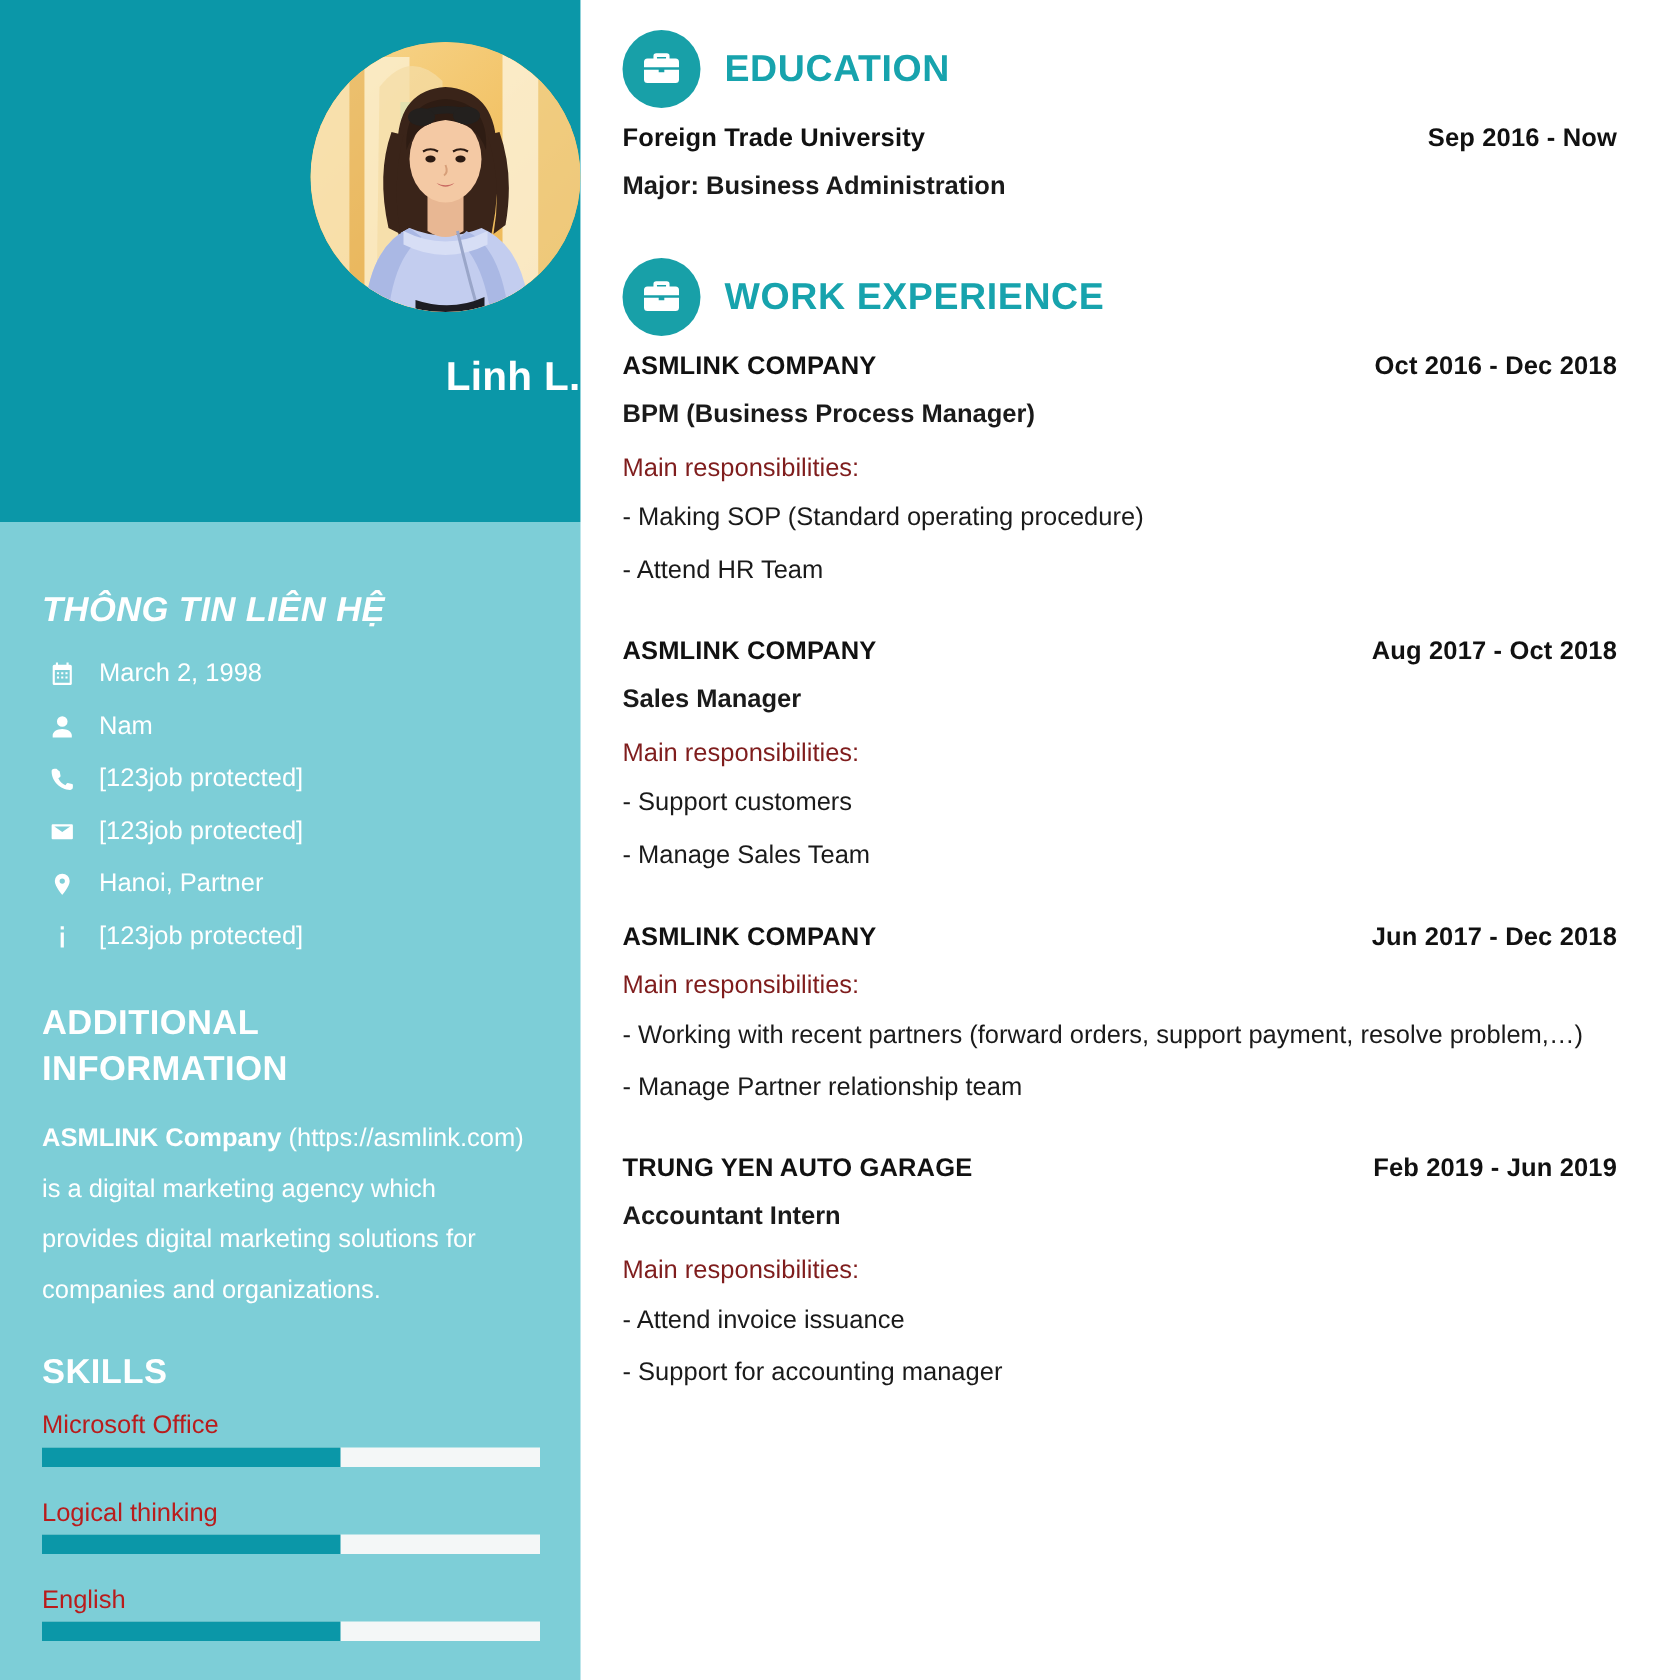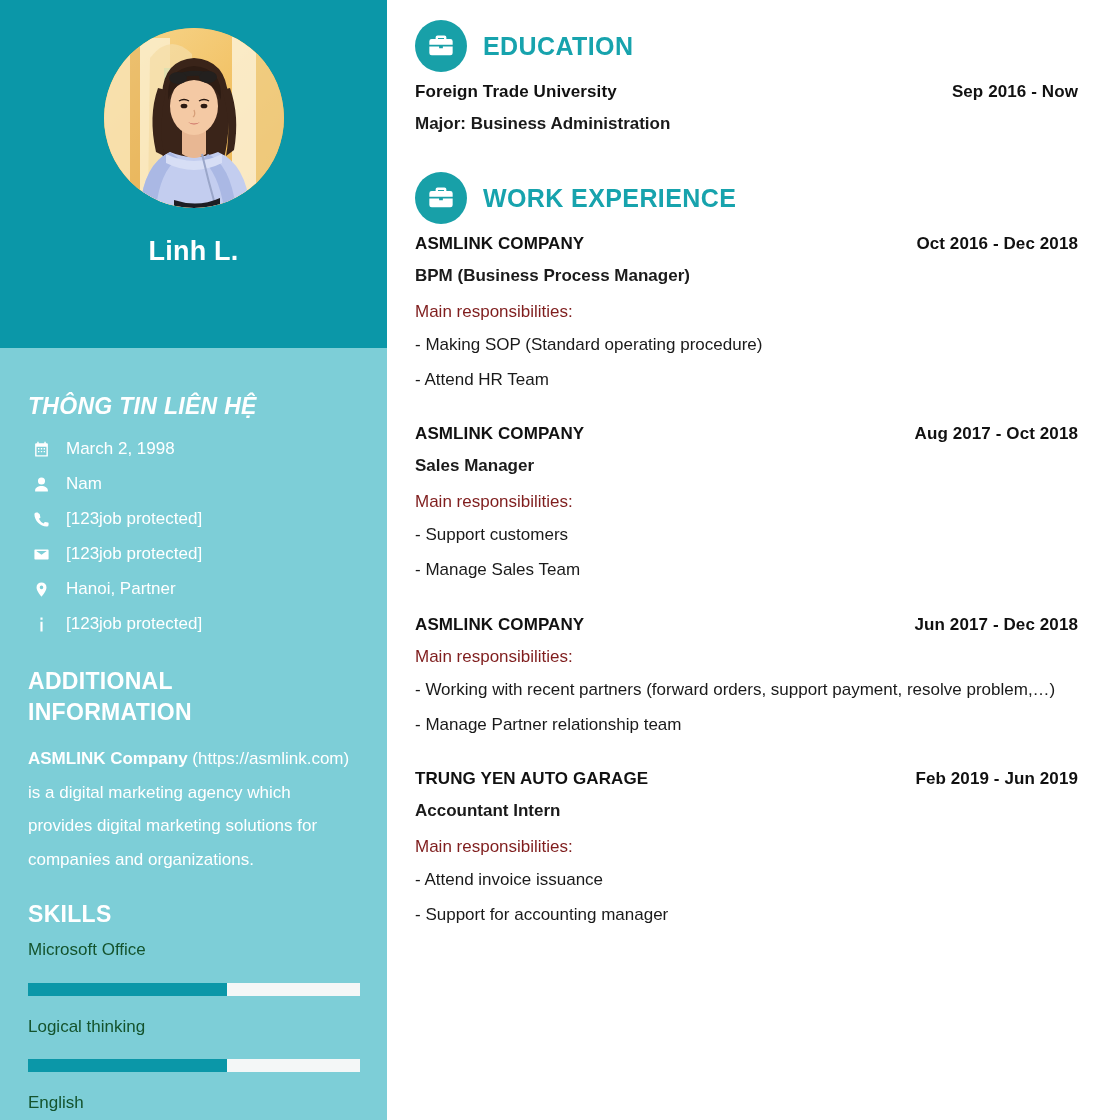--- a/index.html
+++ b/index.html
@@ -23,21 +23,21 @@
     flex: 0 0 387px;
     position: relative;
     background: #7dced7;
     overflow: hidden;
   }
   .sidebar-top {
     height: 348px;
     background: #0b97a8;
     display: flex;
     flex-direction: column;
-    align-items: center;
+    align-items: flex-end;
     justify-content: flex-start;
   }
   .photo-wrap {
     margin-top: 28px;
     width: 180px; height: 180px;
     border-radius: 50%;
     overflow: hidden;
     position: relative;
     background: #f2c468;
   }
@@ -85,24 +85,24 @@
 
   .addl-text {
     color: #ffffff;
     font-size: 17px;
     line-height: 1.97;
     padding-top: 14px;
   }
   .addl-text b { font-weight: bold; }
 
   .skill-name {
-    color: #14532d;
+    color: #b91c1c;
     font-size: 17px;
     line-height: 1.2;
-    padding-bottom: 22px;
+    padding-bottom: 4px;
   }
   .skill-track {
     width: 332px;
     height: 13px;
     background: #f4f7f7;
     margin-bottom: 21px;
   }
   .skill-fill {
     height: 13px;
     background: #0b97a8;

